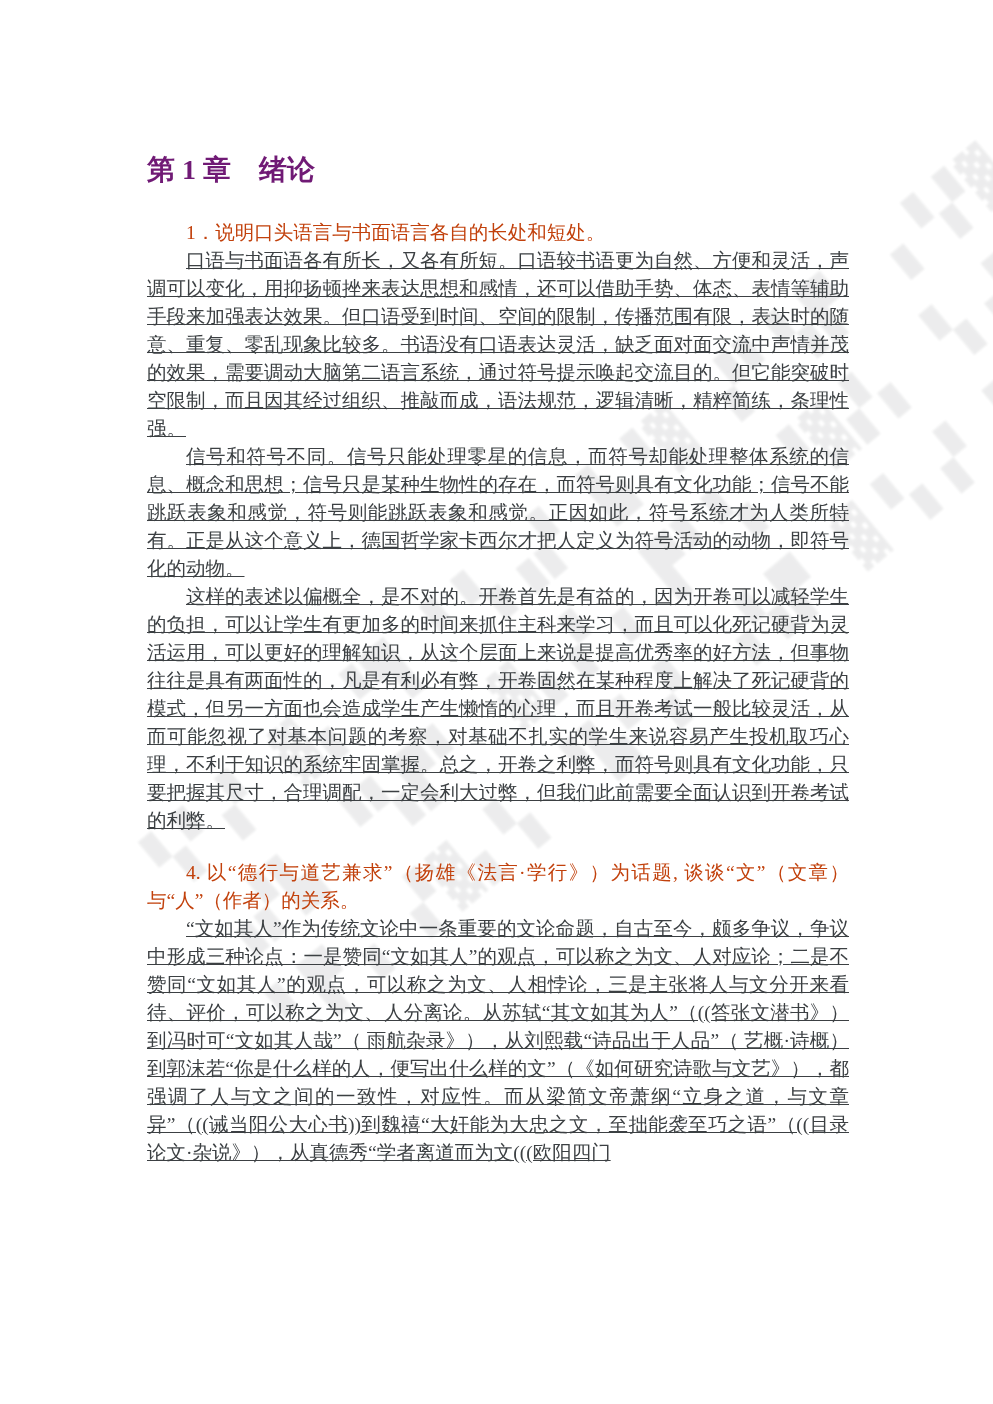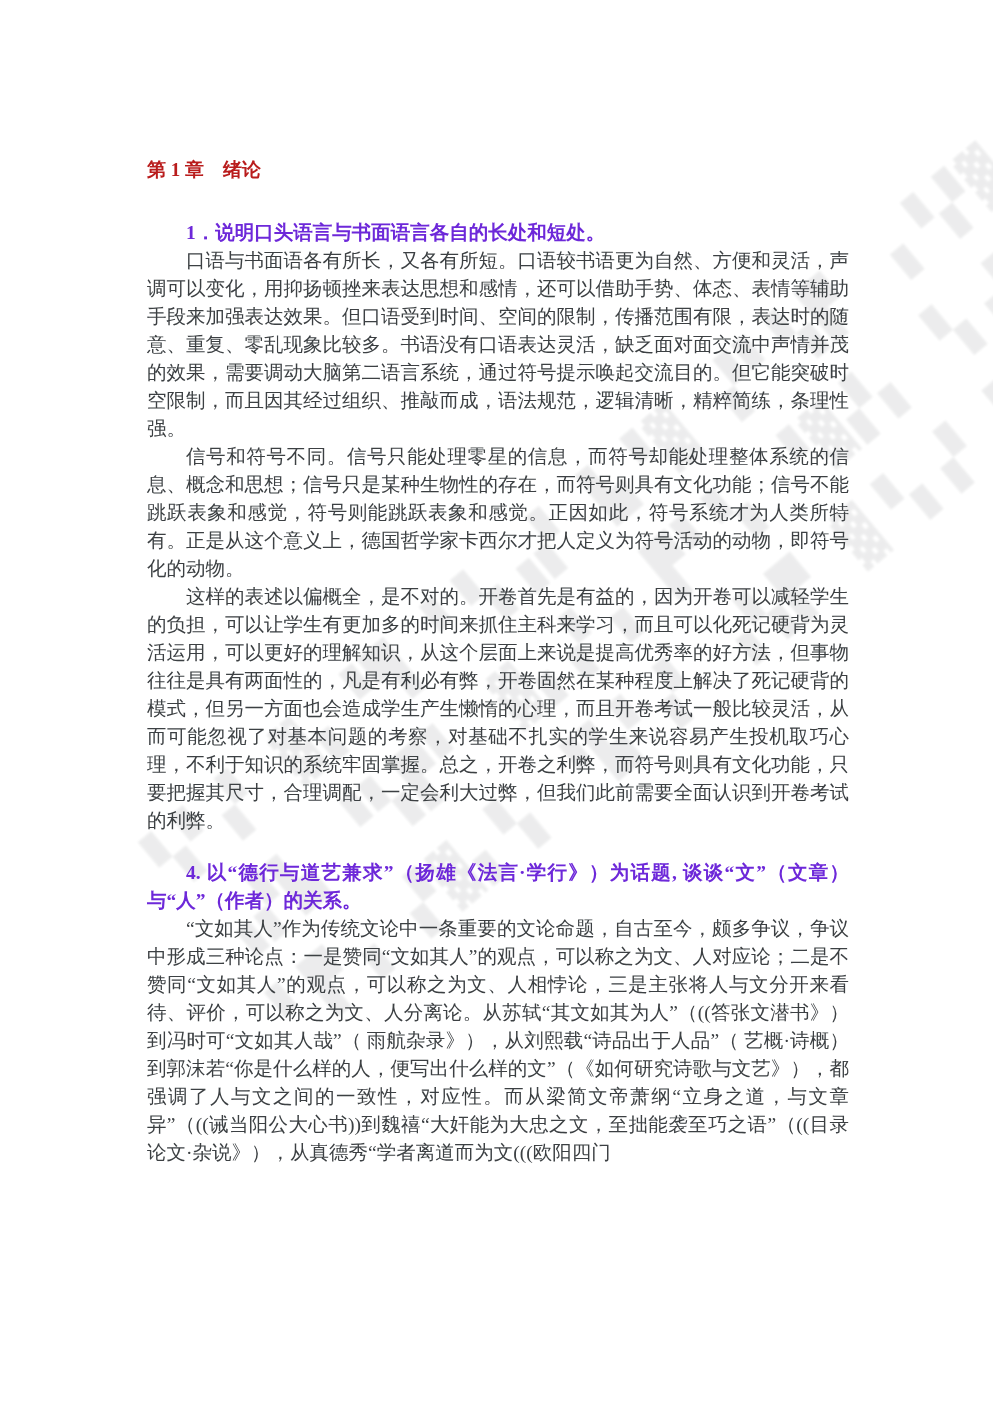--- a/index.html
+++ b/index.html
@@ -43,36 +43,37 @@
     position: absolute;
     left: 147px;
     top: 152px;
     width: 702px;
     color: #3c4043;
     font-size: 19.5px;
     line-height: 28px;
     text-align: justify;
   }
   .title {
-    font-size: 19px;
+    font-size: 28px;
     font-weight: bold;
-    color: #b91c1c;
+    color: #701a75;
     margin: 0 0 32px 0;
     line-height: 35px;
     text-align: left;
   }
   .q {
-    font-weight: bold;
-    color: #6d28d9;
+    font-weight: normal;
+    color: #c2410c;
     text-indent: 2em;
     margin: 24px 0 0 0;
   }
   .a {
     text-indent: 2em;
     margin: 0;
+    text-decoration: underline;
   }
   section { margin: 0; padding: 0; }
 </style>
 </head>
 <body>
 
 <div class="page">
 
   <div class="watermark">
     <div>▚▘▞ ▓▖▝▜ ▘▚▗▞ ▙▝▓ ▞▘▚▛ ▗▝▞▓ ▘▚▖</div>

